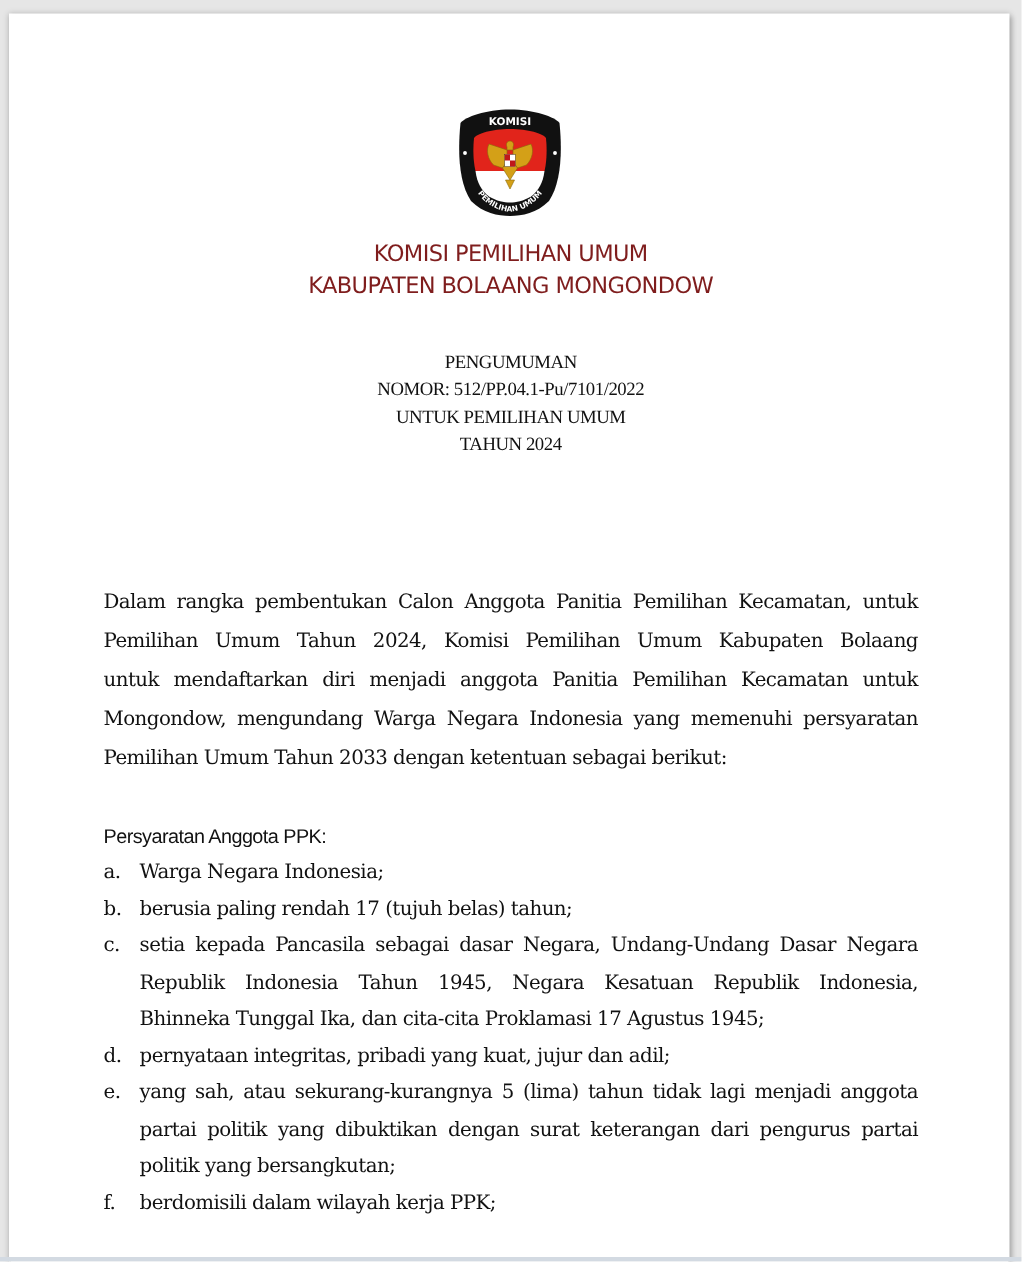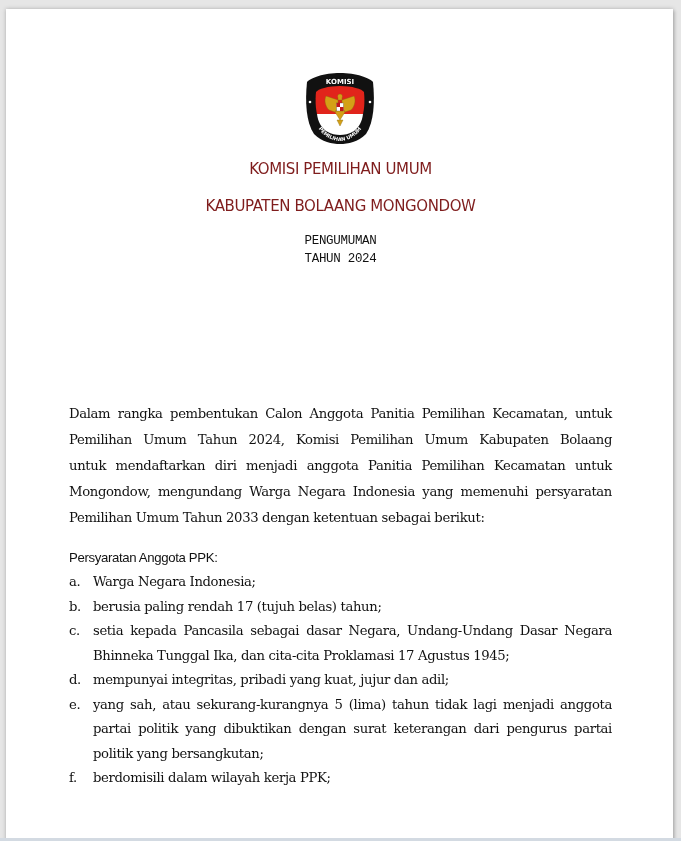--- a/index.html
+++ b/index.html
@@ -43,44 +43,44 @@
       position: absolute;
       left: 0;
       width: 681px;
       text-align: center;
       font-family: "DejaVu Sans", "Liberation Sans", sans-serif;
       font-size: 15px;
       letter-spacing: -0.4px;
       color: #7f1d1d;
     }
     .org-1 { top: 160px; }
-    .org-2 { top: 181px; margin-top: 16px; }
+    .org-2 { top: 181px; }
     .title-block {
       position: absolute;
       left: 0;
       top: 232px;
       width: 681px;
       text-align: center;
-      font-family: Liberation Mono, monospace;
+      font-family: Liberation Serif, serif;
       font-size: 12.5px;
       letter-spacing: -0.3px;
       line-height: 18.3px;
     }
     .title-block div { white-space: nowrap; }
     .body-text {
       position: absolute;
       left: 69px;
       width: 543px;
       font-family: "DejaVu Serif", "Liberation Serif", serif;
       font-size: 13.2px;
       letter-spacing: -0.35px;
       line-height: 26px;
     }
     .intro {
-      top: 401px;
+      top: 389px;
       text-align: justify;
     }
     .intro .line {
       display: block;
       text-align: justify;
       text-align-last: justify;
       white-space: nowrap;
       height: 26px;
     }
     .intro .line.last {
@@ -158,20 +158,22 @@
     <circle cx="6" cy="30" r="1.3" fill="#fff"></circle>
     <circle cx="66" cy="30" r="1.3" fill="#fff"></circle>
   </svg>
 </div>
 
 <div class="org-header org-1">KOMISI PEMILIHAN UMUM</div>
 <div class="org-header org-2">KABUPATEN BOLAANG MONGONDOW</div>
 
 <div class="title-block">
   <div>PENGUMUMAN</div>
+  <div>NOMOR: 512/PP.04.1-Pu/7101/2022</div>
+  <div>UNTUK PEMILIHAN UMUM</div>
   <div>TAHUN 2024</div>
 </div>
 
 <div class="body-text intro">
   <span class="line">Dalam rangka pembentukan Calon Anggota Panitia Pemilihan Kecamatan, untuk</span>
   <span class="line">Pemilihan Umum Tahun 2024, Komisi Pemilihan Umum Kabupaten Bolaang</span>
   <span class="line">untuk mendaftarkan diri menjadi anggota Panitia Pemilihan Kecamatan untuk</span>
   <span class="line">Mongondow, mengundang Warga Negara Indonesia yang memenuhi persyaratan</span>
   <span class="line last">Pemilihan Umum Tahun 2033 dengan ketentuan sebagai berikut:</span>
 </div>
@@ -183,25 +185,26 @@
     <span class="req-marker">a.</span>
     <span class="req-line last">Warga Negara Indonesia;</span>
   </li>
   <li class="req-item">
     <span class="req-marker">b.</span>
     <span class="req-line last">berusia paling rendah 17 (tujuh belas) tahun;</span>
   </li>
   <li class="req-item">
     <span class="req-marker">c.</span>
     <span class="req-line">setia kepada Pancasila sebagai dasar Negara, Undang-Undang Dasar Negara</span>
+    <span class="req-line">Republik Indonesia Tahun 1945, Negara Kesatuan Republik Indonesia,</span>
     <span class="req-line last">Bhinneka Tunggal Ika, dan cita-cita Proklamasi 17 Agustus 1945;</span>
   </li>
   <li class="req-item">
     <span class="req-marker">d.</span>
-    <span class="req-line last">mempunyai integritas, pribadi yang kuat, jujur dan adil;</span>
+    <span class="req-line last">pernyataan integritas, pribadi yang kuat, jujur dan adil;</span>
   </li>
   <li class="req-item">
     <span class="req-marker">e.</span>
     <span class="req-line">yang sah, atau sekurang-kurangnya 5 (lima) tahun tidak lagi menjadi anggota</span>
     <span class="req-line">partai politik yang dibuktikan dengan surat keterangan dari pengurus partai</span>
     <span class="req-line last">politik yang bersangkutan;</span>
   </li>
   <li class="req-item">
     <span class="req-marker">f.</span>
     <span class="req-line last">berdomisili dalam wilayah kerja PPK;</span>

